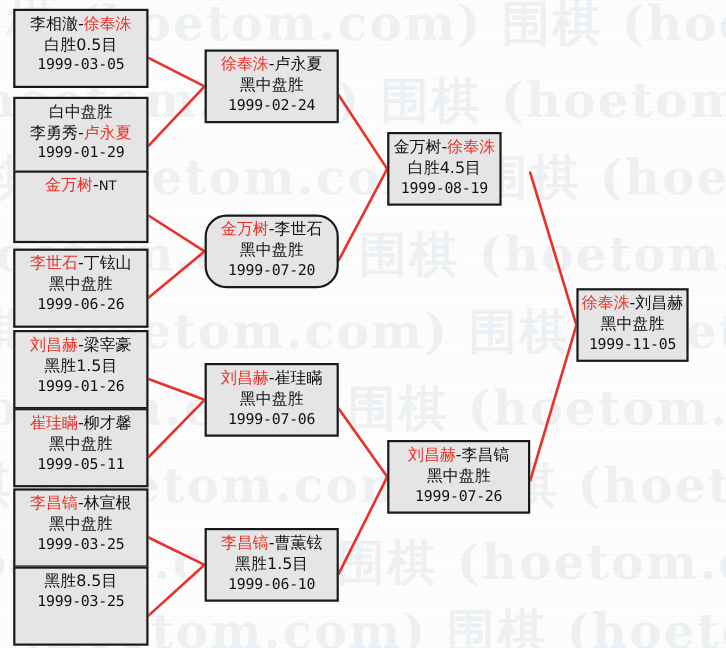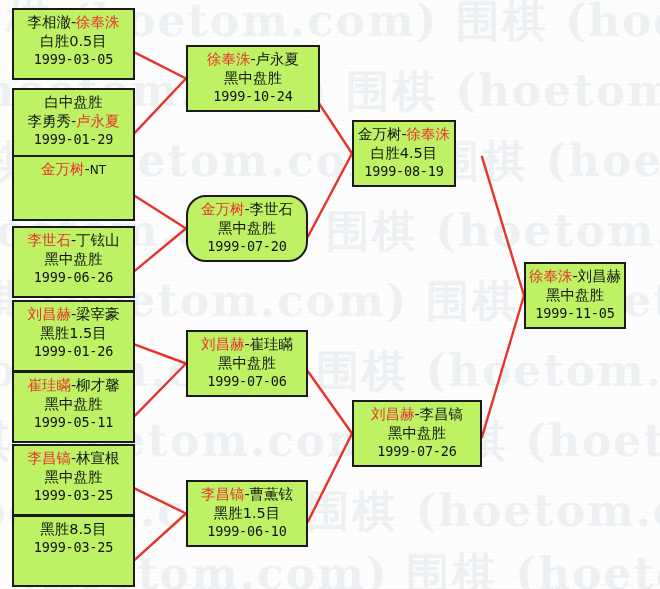--- a/index.html
+++ b/index.html
@@ -33,21 +33,21 @@
     background:repeating-linear-gradient(to bottom,
       rgba(0,0,0,0.012) 0px, rgba(0,0,0,0.012) 1px,
       rgba(0,0,0,0) 1px, rgba(0,0,0,0) 4px);
   }
 
   #lines{position:absolute;left:0;top:0;z-index:2;pointer-events:none;}
 
   .box{
     position:absolute;z-index:3;
     box-sizing:border-box;
-    background:#bef264;
+    background:#e5e5e5;
     border:2px solid #1a1a1a;
     text-align:center;
     color:#111111;
     font-size:14px;
     line-height:1.32;
     padding-top:3px;
     font-family:"DejaVu Sans","Liberation Sans",sans-serif;
   }
   .box .ln{white-space:nowrap;}
   .box .ln.m{font-size:14.5px;}
@@ -123,24 +123,24 @@
       </div>
       <div class="box" style="left: 12px; top: 444px; width: 123px; height: 72px;">
         <div class="ln m"><span class="red">李昌镐</span><span class="dash">-</span><span class="blk">林宣根</span></div>
         <div class="ln m">黑中盘胜</div>
         <div class="ln d">1999-03-25</div>
       </div>
       <div class="box" style="left: 12px; top: 515px; width: 123px; height: 72px;">
         <div class="ln m">黑胜8.5目</div>
         <div class="ln d">1999-03-25</div>
       </div>
-      <div class="box" style="left: 186px; top: 45px; width: 134px; height: 67px; text-align: center;">
+      <div class="box" style="left: 186px; top: 45px; width: 122px; height: 67px; text-align: center;">
         <div class="ln m"><span class="red">徐奉洙</span><span class="dash">-</span><span class="blk">卢永夏</span></div>
         <div class="ln m">黑中盘胜</div>
-        <div class="ln d">1999-10-24</div>
+        <div class="ln d">1999-02-24</div>
       </div>
       <div class="box" style="left: 186px; top: 195px; width: 122px; height: 67px; border-radius: 20px;">
         <div class="ln m"><span class="red">金万树</span><span class="dash">-</span><span class="blk">李世石</span></div>
         <div class="ln m">黑中盘胜</div>
         <div class="ln d">1999-07-20</div>
       </div>
       <div class="box" style="left: 186px; top: 330px; width: 122px; height: 67px;">
         <div class="ln m"><span class="red">刘昌赫</span><span class="dash">-</span><span class="blk">崔珪瞞</span></div>
         <div class="ln m">黑中盘胜</div>
         <div class="ln d">1999-07-06</div>

